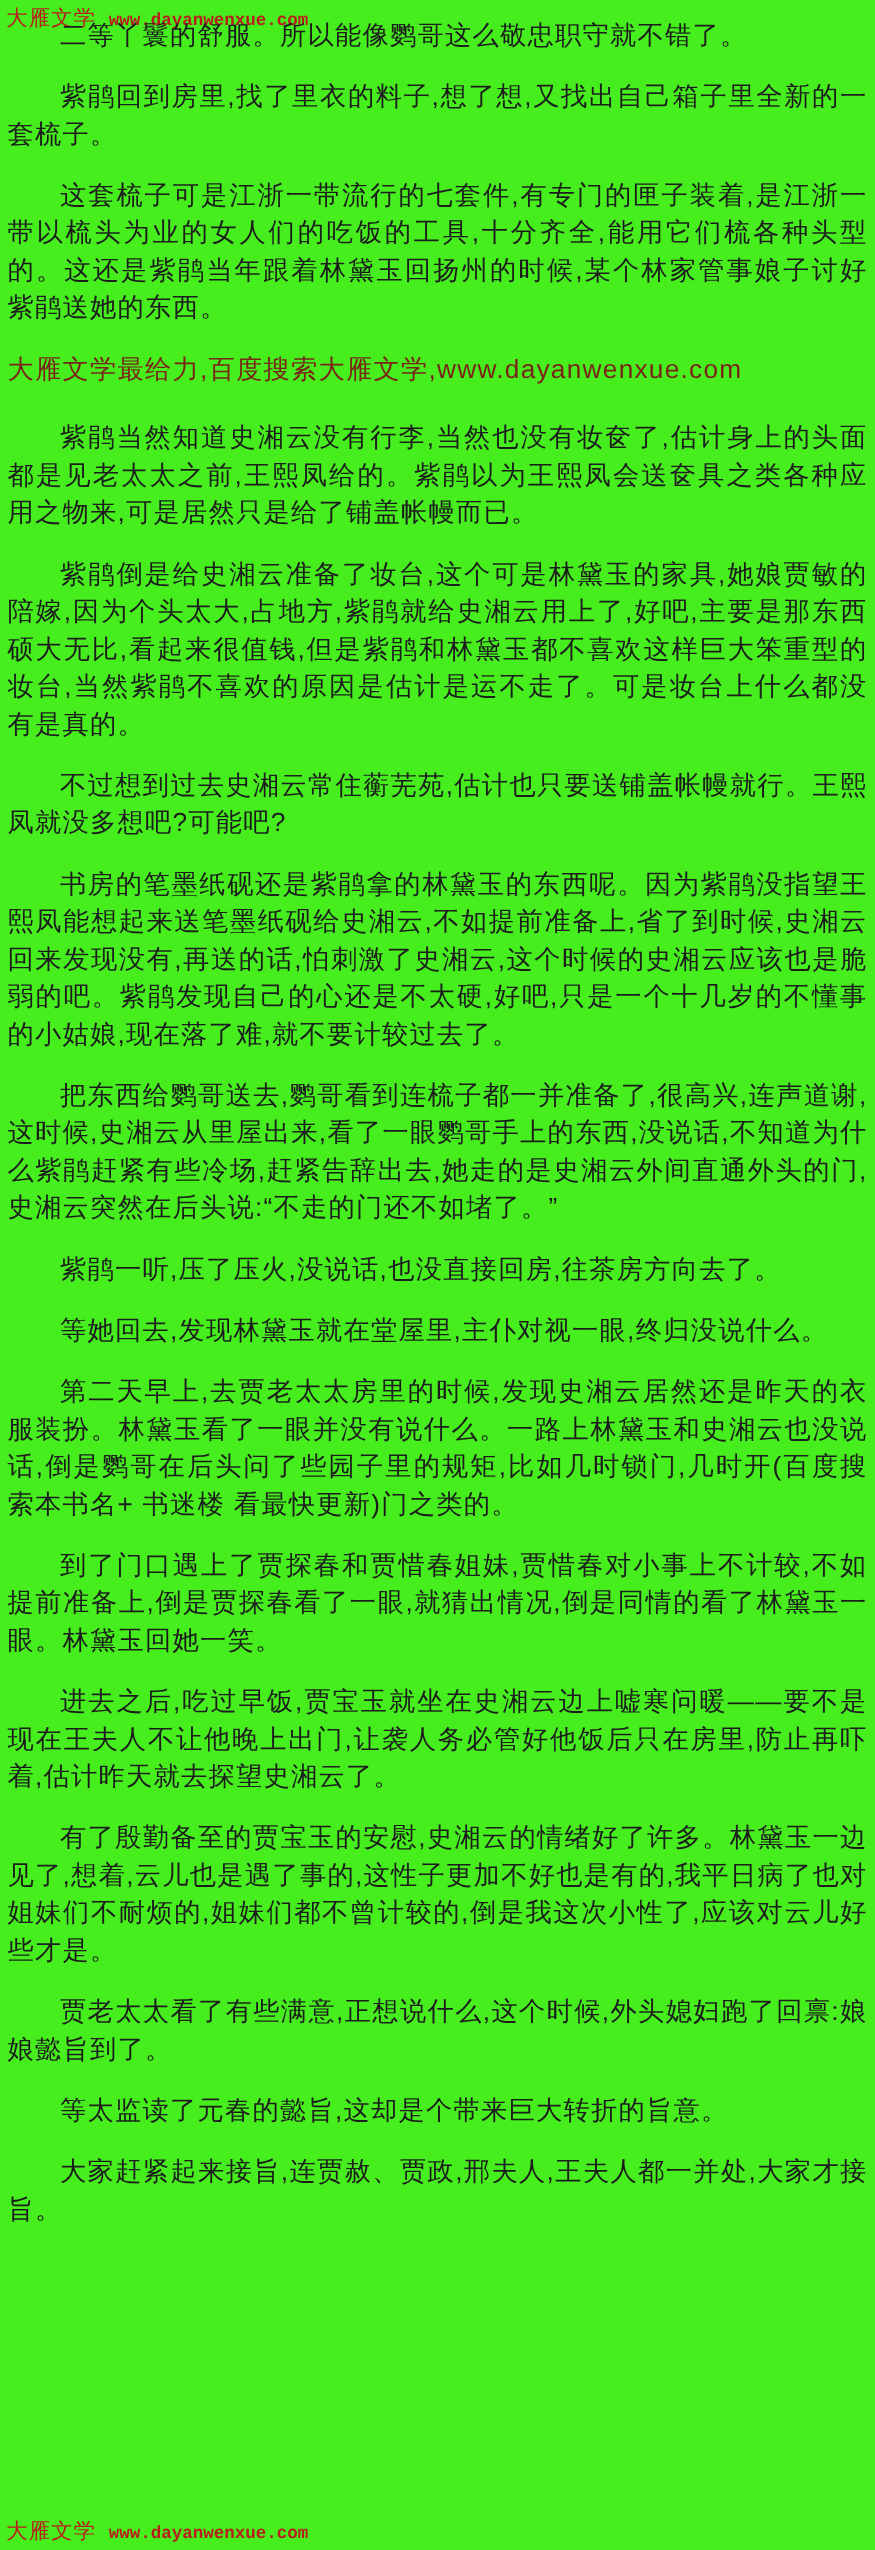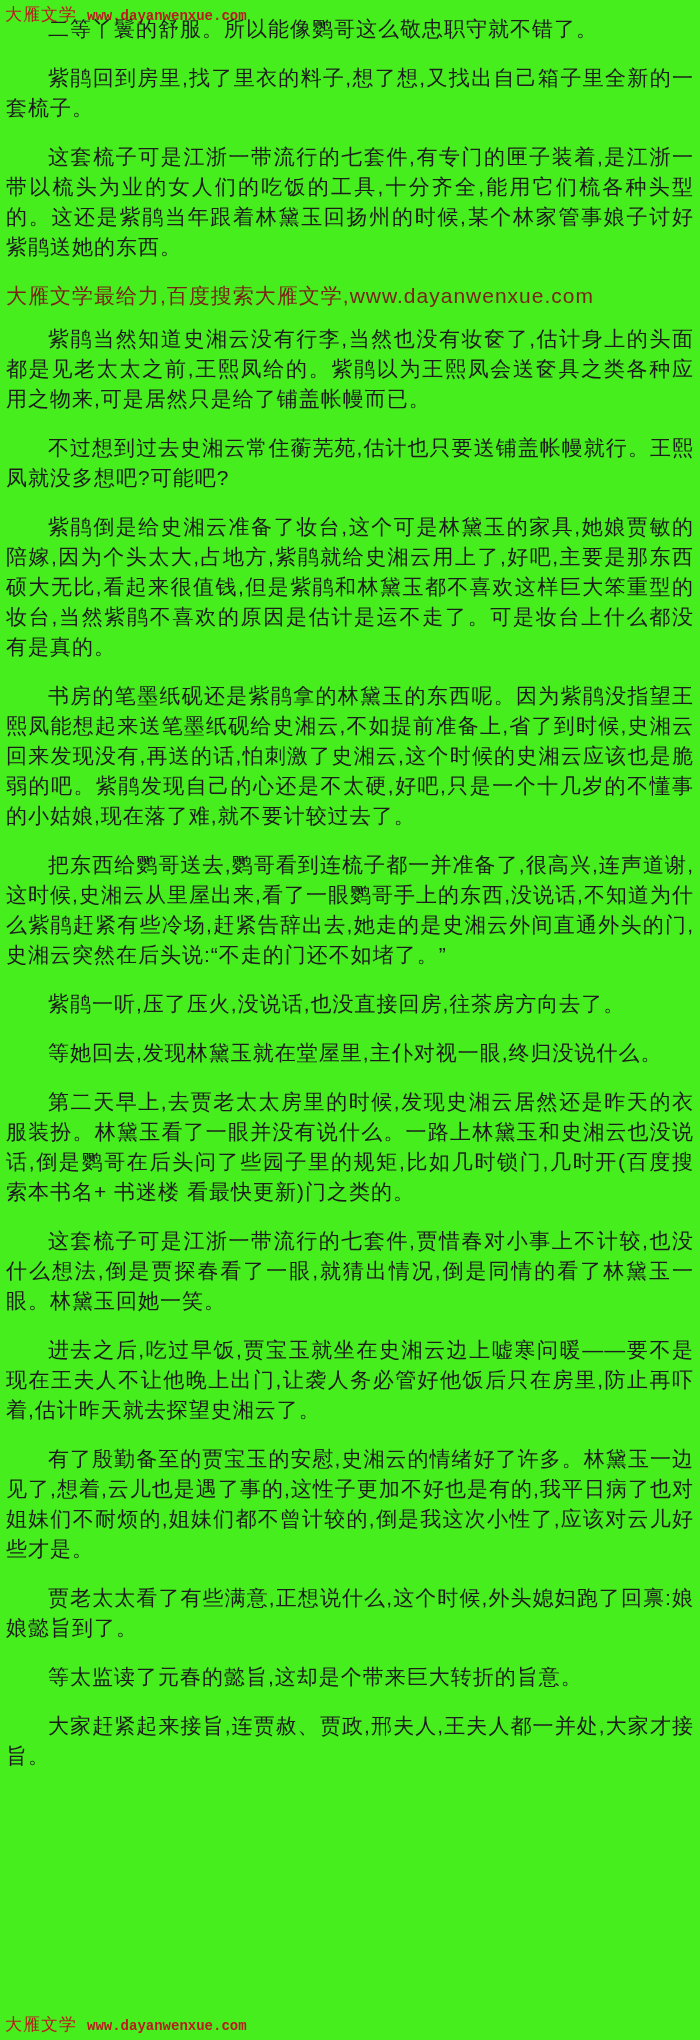--- a/index.html
+++ b/index.html
@@ -43,45 +43,45 @@
     line-height: 30px;
     letter-spacing: 1px;
     color: #1c1c1c;
     text-indent: 2em;
     text-align: justify;
     font-weight: 400;
   }
   .para.promo {
     text-indent: 0;
     color: #7a2317;
-    margin-bottom: 13px;
+    margin-bottom: 25px;
   }
 </style>
 </head>
 <body>
 
 <div class="watermark top">
   <span class="site-name">大雁文学</span>
   <span class="site-url">www.dayanwenxue.com</span>
 </div>
 
 <div class="content">
   <p class="para">二等丫鬟的舒服。所以能像鹦哥这么敬忠职守就不错了。</p>
   <p class="para">紫鹃回到房里,找了里衣的料子,想了想,又找出自己箱子里全新的一套梳子。</p>
   <p class="para">这套梳子可是江浙一带流行的七套件,有专门的匣子装着,是江浙一带以梳头为业的女人们的吃饭的工具,十分齐全,能用它们梳各种头型的。这还是紫鹃当年跟着林黛玉回扬州的时候,某个林家管事娘子讨好紫鹃送她的东西。</p>
   <p class="para promo">大雁文学最给力,百度搜索大雁文学,www.dayanwenxue.com</p>
   <p class="para">紫鹃当然知道史湘云没有行李,当然也没有妆奁了,估计身上的头面都是见老太太之前,王熙凤给的。紫鹃以为王熙凤会送奁具之类各种应用之物来,可是居然只是给了铺盖帐幔而已。</p>
+  <p class="para">紫鹃倒是给史湘云准备了妆台,这个可是林黛玉的家具,她娘贾敏的陪嫁,因为个头太大,占地方,紫鹃就给史湘云用上了,好吧,主要是那东西硕大无比,看起来很值钱,但是紫鹃和林黛玉都不喜欢这样巨大笨重型的妆台,当然紫鹃不喜欢的原因是估计是运不走了。可是妆台上什么都没有是真的。</p>
   <p class="para">不过想到过去史湘云常住蘅芜苑,估计也只要送铺盖帐幔就行。王熙凤就没多想吧?可能吧?</p>
-  <p class="para">紫鹃倒是给史湘云准备了妆台,这个可是林黛玉的家具,她娘贾敏的陪嫁,因为个头太大,占地方,紫鹃就给史湘云用上了,好吧,主要是那东西硕大无比,看起来很值钱,但是紫鹃和林黛玉都不喜欢这样巨大笨重型的妆台,当然紫鹃不喜欢的原因是估计是运不走了。可是妆台上什么都没有是真的。</p>
   <p class="para">书房的笔墨纸砚还是紫鹃拿的林黛玉的东西呢。因为紫鹃没指望王熙凤能想起来送笔墨纸砚给史湘云,不如提前准备上,省了到时候,史湘云回来发现没有,再送的话,怕刺激了史湘云,这个时候的史湘云应该也是脆弱的吧。紫鹃发现自己的心还是不太硬,好吧,只是一个十几岁的不懂事的小姑娘,现在落了难,就不要计较过去了。</p>
   <p class="para">把东西给鹦哥送去,鹦哥看到连梳子都一并准备了,很高兴,连声道谢,这时候,史湘云从里屋出来,看了一眼鹦哥手上的东西,没说话,不知道为什么紫鹃赶紧有些冷场,赶紧告辞出去,她走的是史湘云外间直通外头的门,史湘云突然在后头说:“不走的门还不如堵了。”</p>
   <p class="para">紫鹃一听,压了压火,没说话,也没直接回房,往茶房方向去了。</p>
   <p class="para">等她回去,发现林黛玉就在堂屋里,主仆对视一眼,终归没说什么。</p>
   <p class="para">第二天早上,去贾老太太房里的时候,发现史湘云居然还是昨天的衣服装扮。林黛玉看了一眼并没有说什么。一路上林黛玉和史湘云也没说话,倒是鹦哥在后头问了些园子里的规矩,比如几时锁门,几时开(百度搜索本书名+ 书迷楼  看最快更新)门之类的。</p>
-  <p class="para">这套梳子可是江浙一带流行的七套件,贾惜春对小事上不计较,也没什么想法,倒是贾探春看了一眼,就猜出情况,倒是同情的看了林黛玉一眼。林黛玉回她一笑。</p>
+  <p class="para">到了门口遇上了贾探春和贾惜春姐妹,贾惜春对小事上不计较,不如提前准备上,倒是贾探春看了一眼,就猜出情况,倒是同情的看了林黛玉一眼。林黛玉回她一笑。</p>
   <p class="para">进去之后,吃过早饭,贾宝玉就坐在史湘云边上嘘寒问暖——要不是现在王夫人不让他晚上出门,让袭人务必管好他饭后只在房里,防止再吓着,估计昨天就去探望史湘云了。</p>
   <p class="para">有了殷勤备至的贾宝玉的安慰,史湘云的情绪好了许多。林黛玉一边见了,想着,云儿也是遇了事的,这性子更加不好也是有的,我平日病了也对姐妹们不耐烦的,姐妹们都不曾计较的,倒是我这次小性了,应该对云儿好些才是。</p>
   <p class="para">贾老太太看了有些满意,正想说什么,这个时候,外头媳妇跑了回禀:娘娘懿旨到了。</p>
   <p class="para">等太监读了元春的懿旨,这却是个带来巨大转折的旨意。</p>
   <p class="para">大家赶紧起来接旨,连贾赦、贾政,邢夫人,王夫人都一并处,大家才接旨。</p>
 </div>
 
 <div class="watermark bottom">
   <span class="site-name">大雁文学</span>
   <span class="site-url">www.dayanwenxue.com</span>

